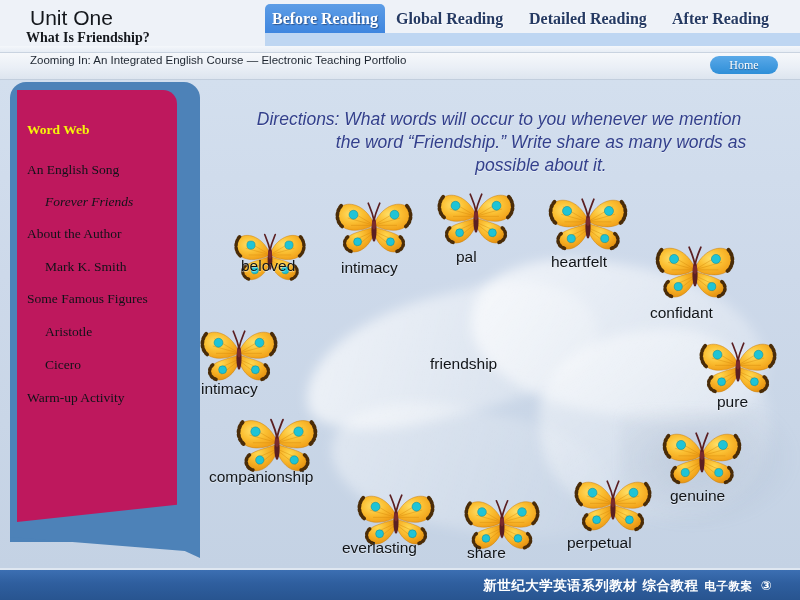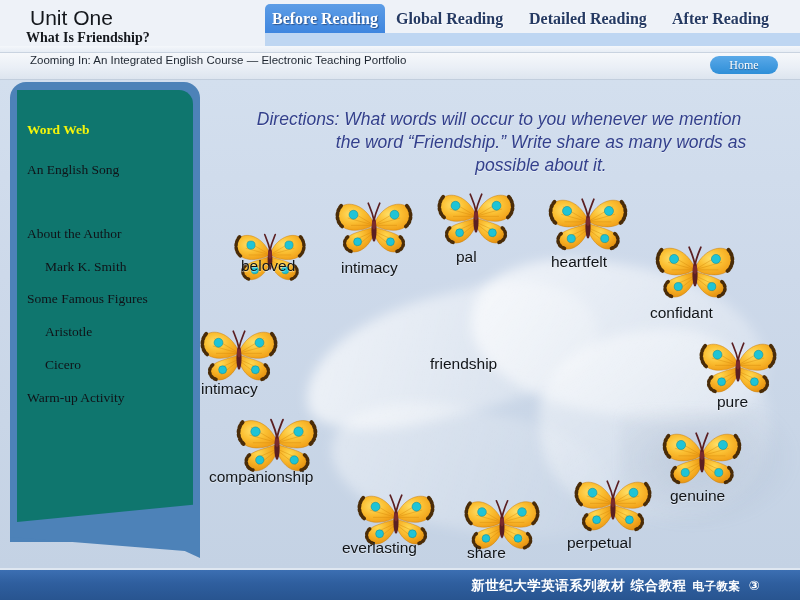--- a/index.html
+++ b/index.html
@@ -176,22 +176,22 @@
     position: absolute;
     left: 10px; top: 500px;
     width: 190px; height: 58px;
     background: #4d82b8;
     border-radius: 0 0 0 4px;
     clip-path: polygon(0% 0%, 100% 0%, 100% 100%, 92% 88%, 0% 64%);
   }
   #sidebar {
     position: absolute;
     left: 17px; top: 90px;
-    width: 176px; height: 432px;
-    background: #0f766e;
+    width: 160px; height: 432px;
+    background: #be185d;
     border-radius: 0 14px 0 0;
     clip-path: polygon(0% 0%, 100% 0%, 100% 96%, 0% 100%);
   }
   .side-item {
     position: absolute;
     left: 0;
     width: 176px;
     font-family: "Liberation Serif", serif;
     font-size: 13.5px;
     color: #101318;
@@ -236,21 +236,21 @@
   
   #footer {
     position: absolute;
     left: 0; top: 568px;
     width: 800px; height: 32px;
     background: linear-gradient(to bottom, #3c6fb2 0%, #2f5f9f 40%, #27538e 100%);
     border-top: 2px solid #dfe7f1;
   }
   #footer-text {
     position: absolute;
-    right: 40px; top: 7px;
+    right: 28px; top: 7px;
     font-family: "DejaVu Sans", sans-serif;
     font-size: 13.5px;
     font-weight: 700;
     color: #ffffff;
     letter-spacing: 0.5px;
     white-space: nowrap;
   }
   #footer-text .small {
     font-size: 11.5px;
     margin-left: 6px;
@@ -917,20 +917,21 @@
         <div class="word" style="left: 567px; top: 454px;">perpetual</div>
         <div class="word" style="left: 430px; top: 275px;">friendship</div>
       </div>
   </div>
 
   <div id="sidebar-shadow"></div>
   <div id="sidebar-ribbon"></div>
   <div id="sidebar">
       <div class="side-item level0 active" style="top: 32px;">Word Web</div>
       <div class="side-item level0" style="top: 72px;">An English  Song</div>
+      <div class="side-item level1 italic" style="top: 104px;">Forever Friends</div>
       <div class="side-item level0" style="top: 136px;">About the Author</div>
       <div class="side-item level1" style="top: 169px;">Mark K. Smith</div>
       <div class="side-item level0" style="top: 201px;">Some Famous  Figures</div>
       <div class="side-item level1" style="top: 234px;">Aristotle</div>
       <div class="side-item level1" style="top: 267px;">Cicero</div>
       <div class="side-item level0" style="top: 300px;">Warm-up Activity</div>
     </div>
 
   <div id="header">
     <div id="header-gloss"></div>

